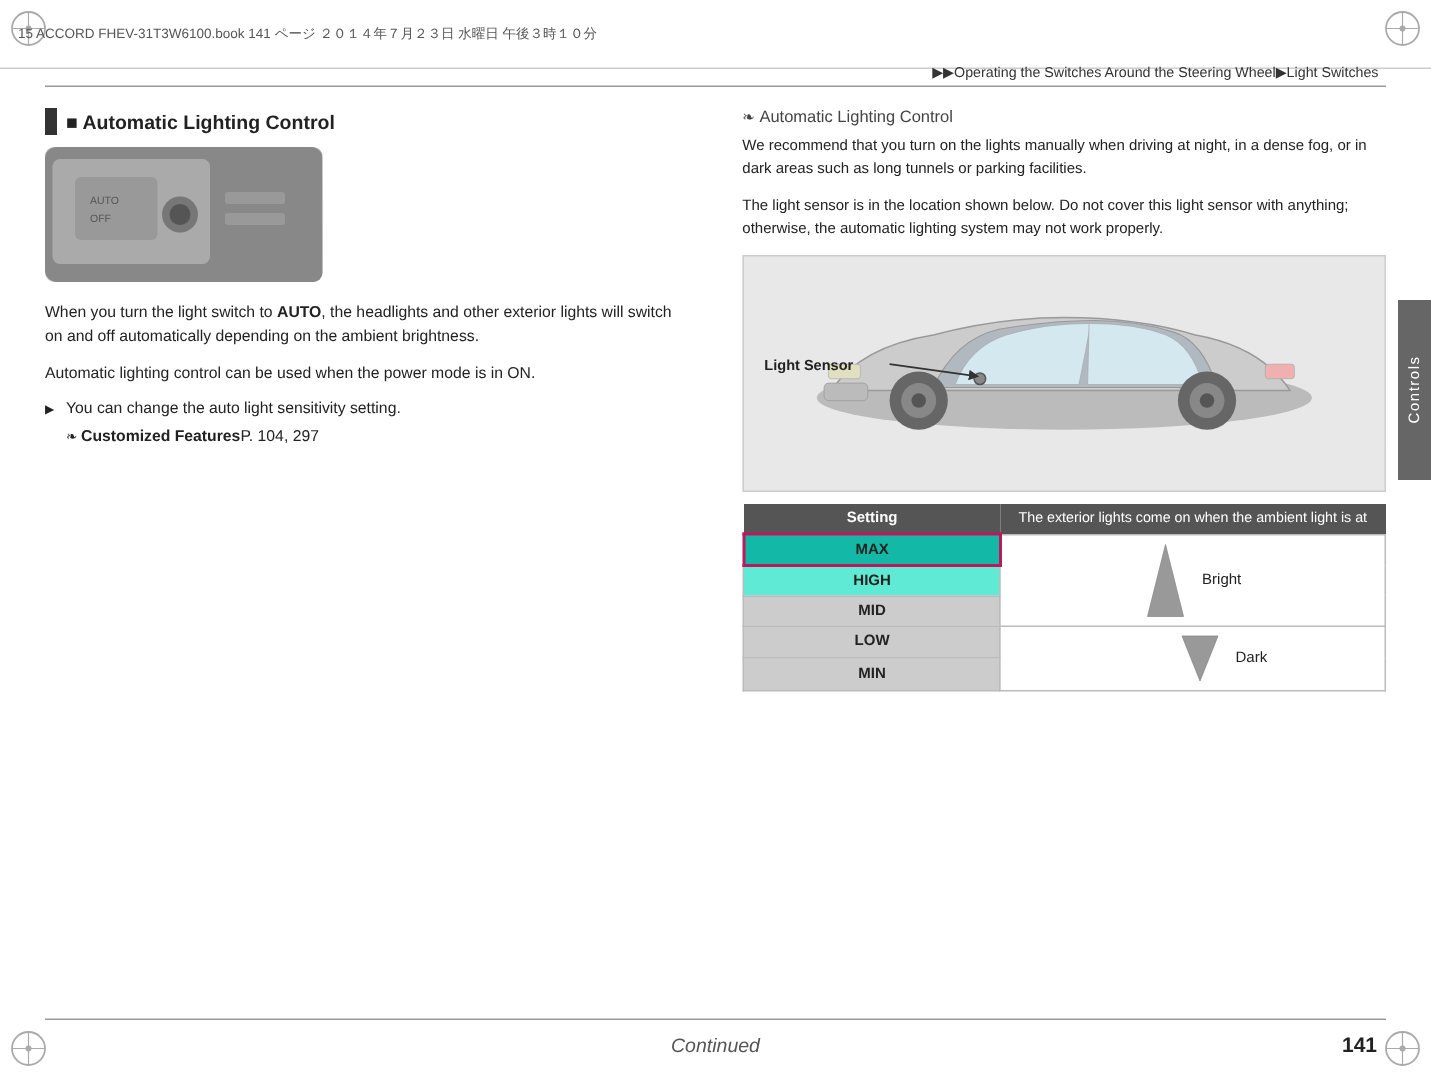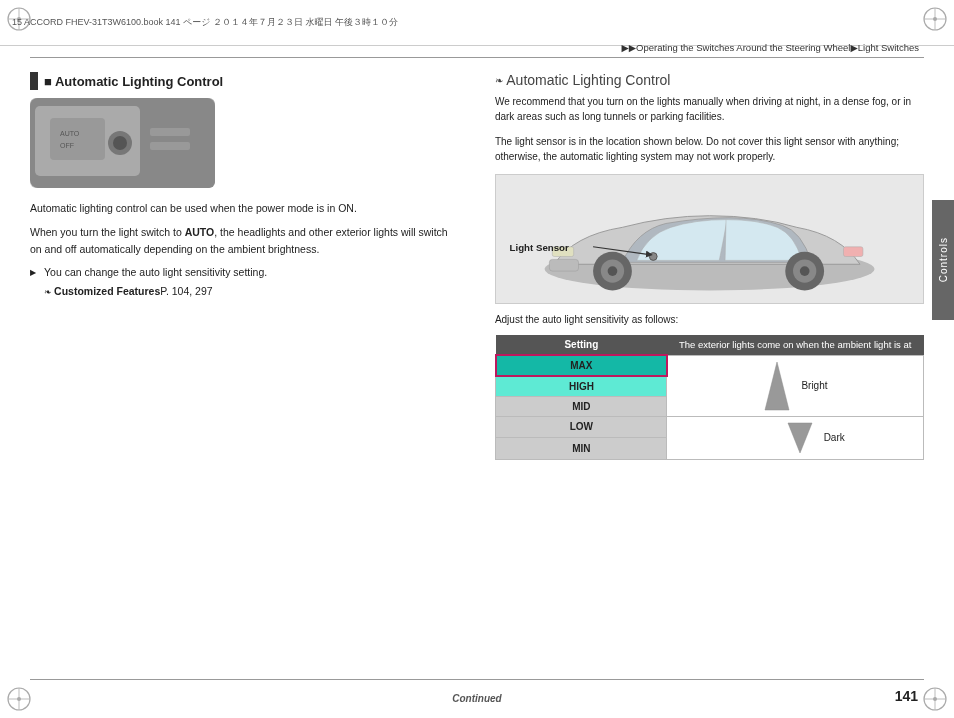--- a/index.html
+++ b/index.html
@@ -165,21 +165,21 @@
     .custom-link {
       font-size: 10.5px;
       color: #222;
       margin-top: 4px;
       padding-left: 14px;
     }
     .custom-link b { font-weight: bold; }
 
     
     .note-indicator {
-      font-size: 14px;
+      font-size: 11px;
       color: #444;
       margin-bottom: 6px;
       display: flex;
       align-items: center;
       gap: 3px;
     }
     .note-indicator::before {
       content: '❧';
       font-size: 10px;
     }
@@ -188,21 +188,21 @@
     .note-text {
       font-size: 10px;
       line-height: 1.5;
       color: #222;
       margin-bottom: 10px;
     }
 
     
     .car-image {
       width: 100%;
-      height: 130px;
+      height: 158px;
       background: #e8e8e8;
       border: 1px solid #ccc;
       margin-bottom: 8px;
       position: relative;
       overflow: hidden;
     }
 
     
     .caption-text {
       font-size: 10px;
@@ -245,24 +245,23 @@
       font-size: 14px;
       font-weight: bold;
     }
 
     
     .continued-text {
       position: absolute;
       bottom: 14px;
       left: 50%;
       transform: translateX(-50%);
-      font-size: 10px;
+      font-size: 13px;
       color: #555;
       font-style: italic;
-      font-weight: bold;
     }
 
     
     .tbl-header-row th:first-child {
       background: #555;
     }
     .tbl-header-row th:last-child {
       background: #555;
     }
 
@@ -334,25 +333,25 @@
         <rect x="20" y="20" width="55" height="42" rx="4" fill="#999"></rect>
         <circle cx="90" cy="45" r="12" fill="#777"></circle>
         <circle cx="90" cy="45" r="7" fill="#555"></circle>
         <rect x="120" y="30" width="40" height="8" rx="2" fill="#999"></rect>
         <rect x="120" y="44" width="40" height="8" rx="2" fill="#999"></rect>
         <text x="30" y="38" fill="#555" font-size="7" font-family="Arial">AUTO</text>
         <text x="30" y="50" fill="#555" font-size="7" font-family="Arial">OFF</text>
       </svg>
     </div>
 
-    <p class="body-text">Automatic lighting control can be used when the power mode is in ON.</p>
-
     <p class="body-text">
       <span>When you turn the light switch to </span><b>AUTO</b><span>, the headlights and other exterior lights will switch on and off automatically depending on the ambient brightness.</span>
     </p>
+
+    <p class="body-text">Automatic lighting control can be used when the power mode is in ON.</p>
 
     <div class="arrow-item">You can change the auto light sensitivity setting.</div>
 
     <div class="custom-link">
       <span style="font-size:9px;">❧ </span><b>Customized Features</b><span>P. 104, 297</span>
     </div>
 
   </div>
 
   <div class="right-col">
@@ -398,21 +397,20 @@
         <defs>
           <marker id="arrow" markerWidth="6" markerHeight="6" refX="3" refY="3" orient="auto">
             <path d="M0,0 L0,6 L6,3 z" fill="#333"></path>
           </marker>
         </defs>
 
         <text x="14" y="76" font-size="10" font-family="Arial" font-weight="bold" fill="#222">Light Sensor</text>
       </svg>
     </div>
 
-    <p class="caption-text">Adjust the auto light sensitivity as follows:</p>
 
     <table class="sensitivity-table">
       <thead>
         <tr class="tbl-header-row">
           <th class="col-setting" style="background:#555;color:#fff;text-align:center;">Setting</th>
           <th style="background:#555;color:#fff;text-align:center;font-size:9.5px;">The exterior lights come on when the ambient light is at</th>
         </tr>
       </thead>
       <tbody>
         <tr>

